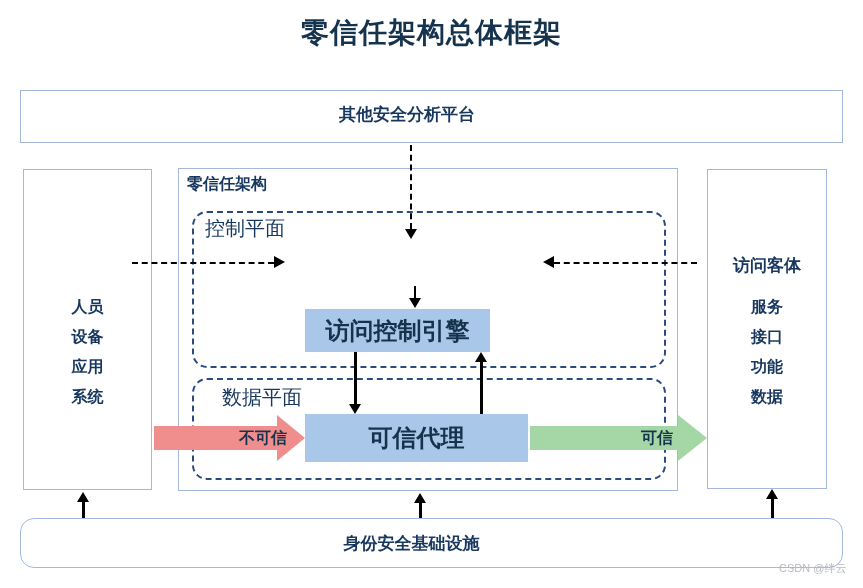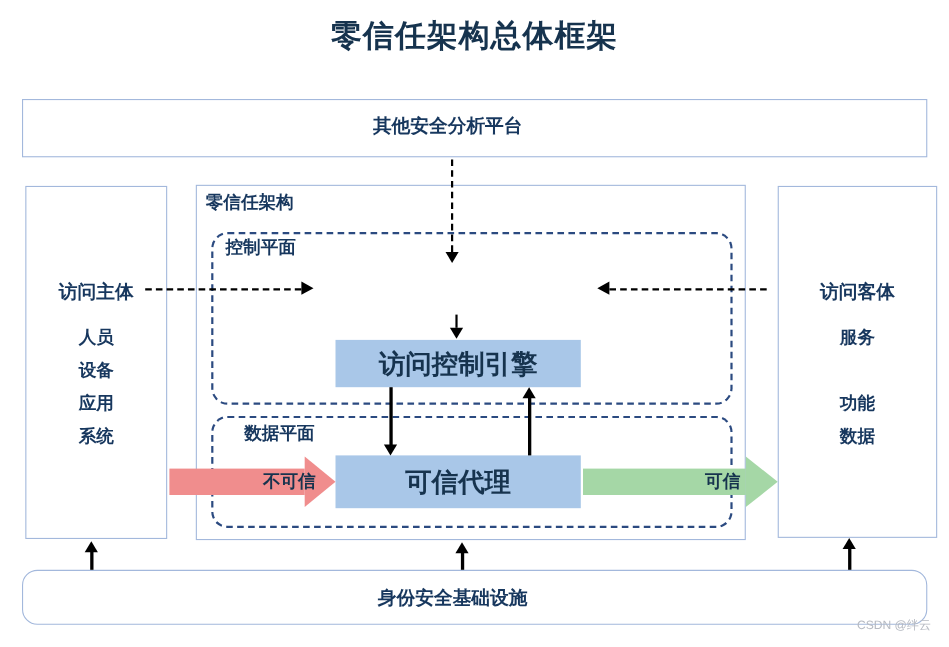--- a/index.html
+++ b/index.html
@@ -11,35 +11,35 @@
     position:absolute;left:0;top:14px;width:100%;text-align:center;
     font-size:28px;font-weight:bold;letter-spacing:1px;color:#16334e;
   }
   .box{position:absolute;border:1.6px solid #a3b8dc;background:#ffffff;box-sizing:border-box;}
   .wide-box{display:flex;align-items:center;justify-content:center;}
   .wide-box .box-label{font-size:17px;font-weight:bold;}
   .top-box{left:20px;top:90px;width:823px;height:53px;padding-right:49px;padding-bottom:4px;}
   .bottom-box{left:20px;top:518px;width:823px;height:50px;padding-right:40px;border-radius:14px;}
   .side-box{box-sizing:border-box;}
   .left-box{left:23px;top:169px;width:129px;height:321px;}
-  .right-box{left:707px;top:169px;width:145px;height:320px;}
+  .right-box{left:707px;top:169px;width:120px;height:320px;}
   .side-title{position:absolute;left:0;width:100%;text-align:center;top:84px;font-size:17px;font-weight:bold;}
   .side-item{position:absolute;left:0;width:100%;text-align:center;font-size:16px;font-weight:bold;}
   .zt-box{left:178px;top:168px;width:500px;height:323px;}
   .zt-label{position:absolute;left:187px;top:174px;font-size:16px;font-weight:bold;}
   .dash-box{position:absolute;border:2px dashed #2b4a80;border-radius:15px;box-sizing:border-box;background:transparent;}
   .cp-box{left:192px;top:211px;width:474px;height:157px;}
   .dp-box{left:192px;top:378px;width:474px;height:102px;}
-  .plane-label{position:absolute;font-size:16px;font-weight:bold;text-align:center;}
+  .plane-label{position:absolute;font-size:20px;font-weight:normal;text-align:center;}
   .cp-label{left:205px;top:215px;}
   .dp-label{left:222px;top:384px;}
   .fill-box{position:absolute;background:#a9c7e8;display:flex;align-items:center;justify-content:center;
     font-size:24px;font-weight:bold;color:#16334e;}
   .engine1{left:305px;top:241px;width:223px;height:43px;}
-  .engine2{left:305px;top:309px;width:223px;height:43px;}
+  .engine2{left:305px;top:309px;width:185px;height:43px;}
   .proxy{left:305px;top:414px;width:223px;height:48px;}
   
   .dash-v{position:absolute;width:0;border-left:2px dashed #000;}
   .dash-h{position:absolute;height:0;border-top:2px dashed #000;}
   .sline-v{position:absolute;width:2.5px;background:#000;}
   .tri{position:absolute;width:0;height:0;}
   .tri-down{border-left:6px solid transparent;border-right:6px solid transparent;border-top:10px solid #000;}
   .tri-up{border-left:6px solid transparent;border-right:6px solid transparent;border-bottom:10px solid #000;}
   .tri-right{border-top:6px solid transparent;border-bottom:6px solid transparent;border-left:11px solid #000;}
   .tri-left{border-top:6px solid transparent;border-bottom:6px solid transparent;border-right:11px solid #000;}
@@ -60,30 +60,30 @@
 
 <div class="canvas">
 
   <div class="title">零信任架构总体框架</div>
 
   <div class="box wide-box top-box">
     <span class="box-label">其他安全分析平台</span>
   </div>
 
   <div class="box side-box left-box">
-    <span class="side-title">访问主体</span>
     <span class="side-item" style="top:127px">人员</span>
     <span class="side-item" style="top:157px">设备</span>
     <span class="side-item" style="top:187px">应用</span>
     <span class="side-item" style="top:217px">系统</span>
   </div>
 
   <div class="box side-box right-box">
     <span class="side-title">访问客体</span>
     <span class="side-item" style="top:127px">服务</span>
+    <span class="side-item" style="top:157px">接口</span>
     <span class="side-item" style="top:187px">功能</span>
     <span class="side-item" style="top:217px">数据</span>
   </div>
 
   <div class="box zt-box"></div>
   <span class="zt-label">零信任架构</span>
 
   <div class="dash-box cp-box"></div>
   <span class="plane-label cp-label">控制平面</span>
 

